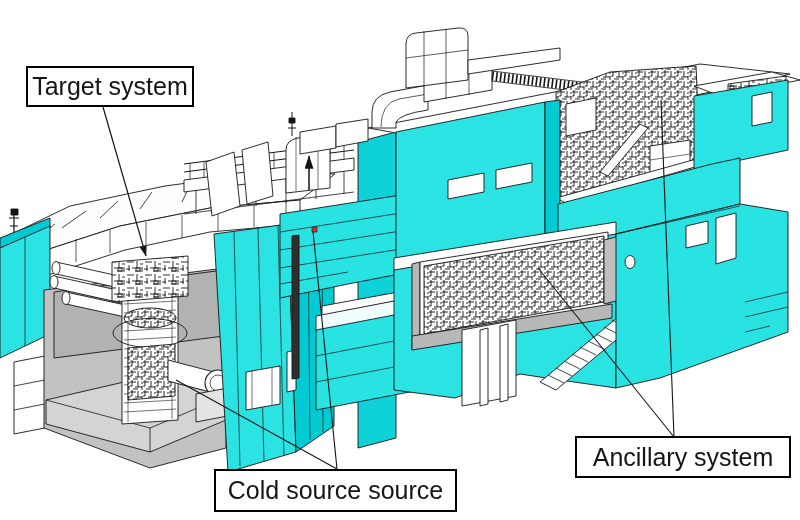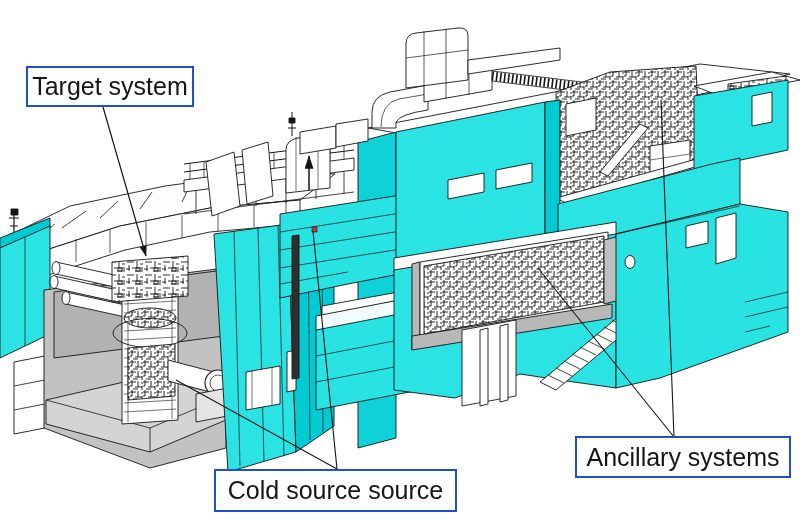--- a/index.html
+++ b/index.html
@@ -1,20 +1,20 @@
 <!DOCTYPE html>
 <html><head>
 <meta charset="utf-8">
 <style>
   html,body{margin:0;padding:0;background:#fff;}
   .stage{position:relative;width:800px;height:520px;background:#fff;overflow:hidden;
          font-family:"Liberation Sans",sans-serif;}
   .stage svg{position:absolute;left:0;top:0;}
   .callout{position:absolute;display:flex;align-items:center;justify-content:center;
-           background:#fff;border:2px solid #1d4ed8;color:#151515;
+           background:#fff;border:2px solid #000000;color:#151515;
            font-size:25px;line-height:1;white-space:nowrap;box-sizing:border-box;}
   #co-target{left:26px;top:66px;width:168px;height:41px;}
   #co-cns{left:214px;top:469px;width:243px;height:43px;}
   #co-anc{left:575px;top:436px;width:216px;height:42px;}
 </style>
 </head>
 <body>
 
 <div class="stage">
 
@@ -209,16 +209,16 @@
   </g>
 </svg>
 
 <div class="callout" id="co-target">
   <span>Target system</span>
 </div>
 <div class="callout" id="co-cns">
   <span>Cold source source</span>
 </div>
 <div class="callout" id="co-anc">
-  <span>Ancillary systems</span>
+  <span>Ancillary system</span>
 </div>
 
 </div>
 
 </body></html>

